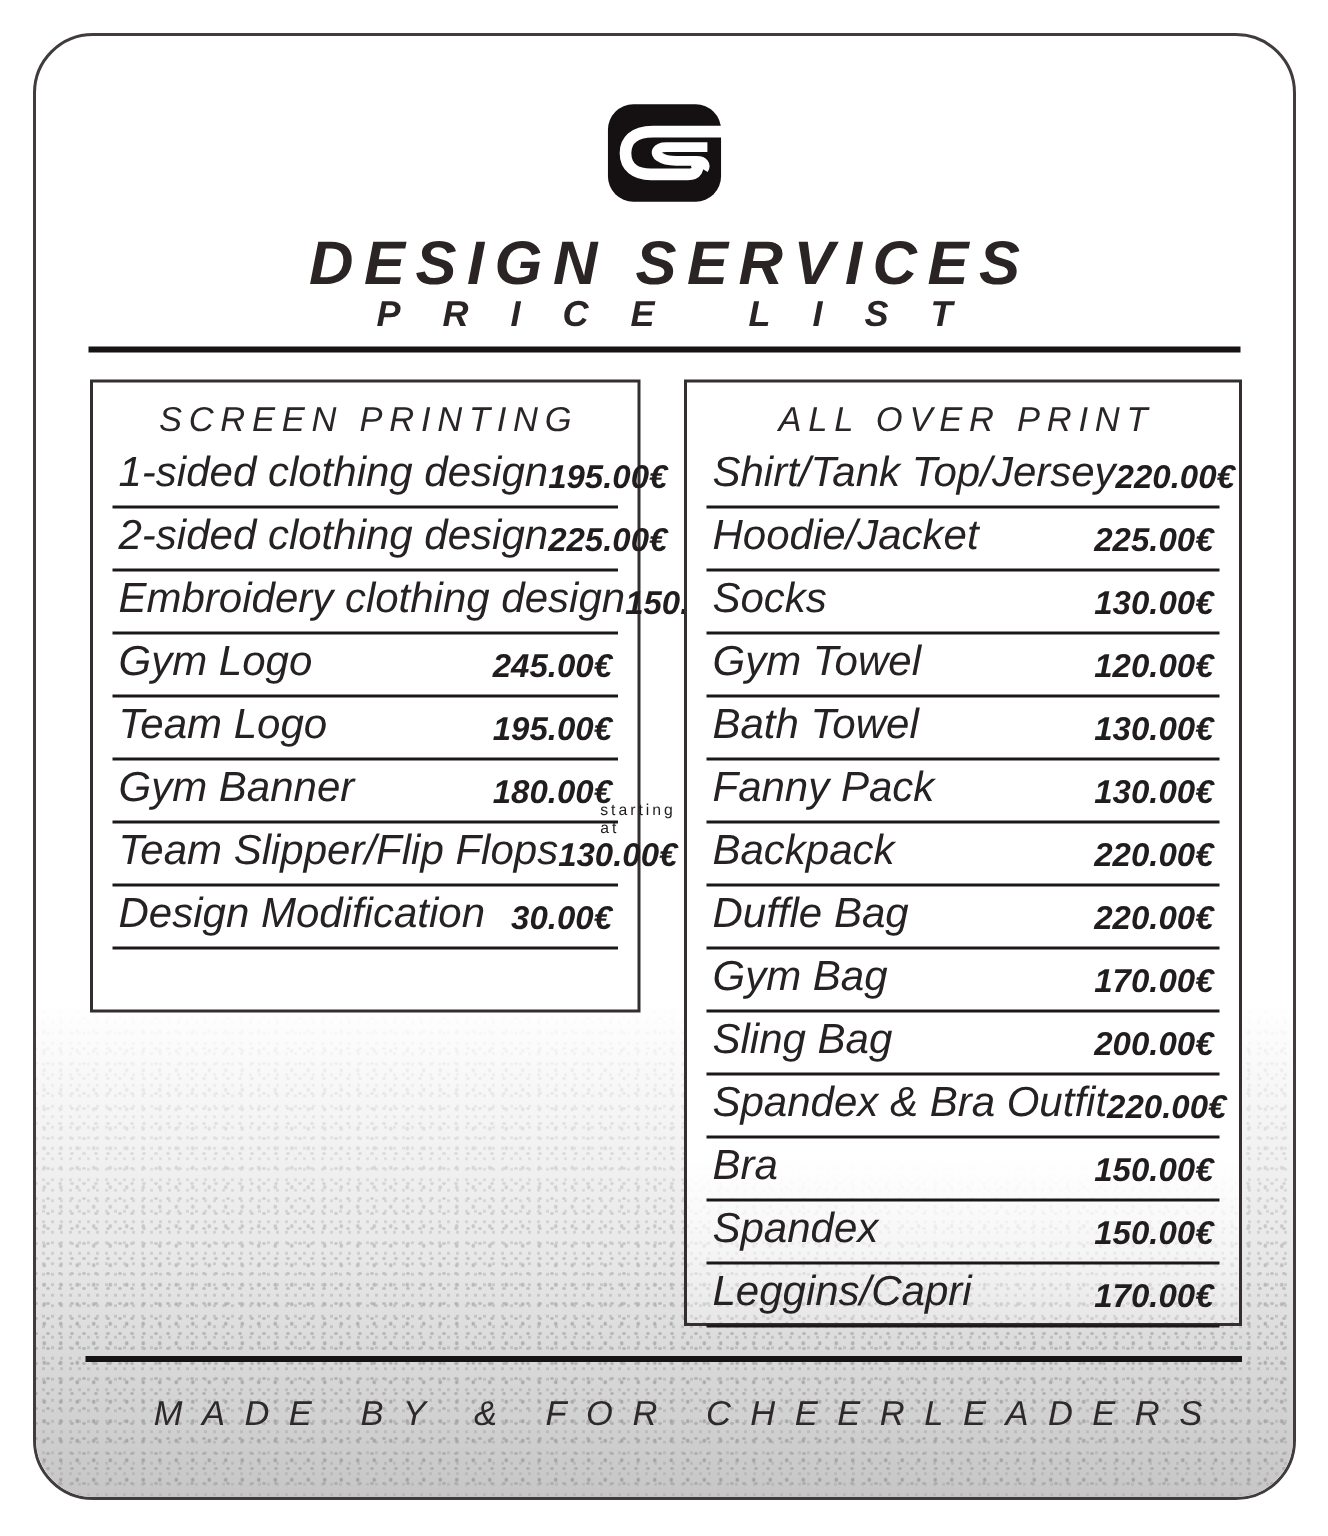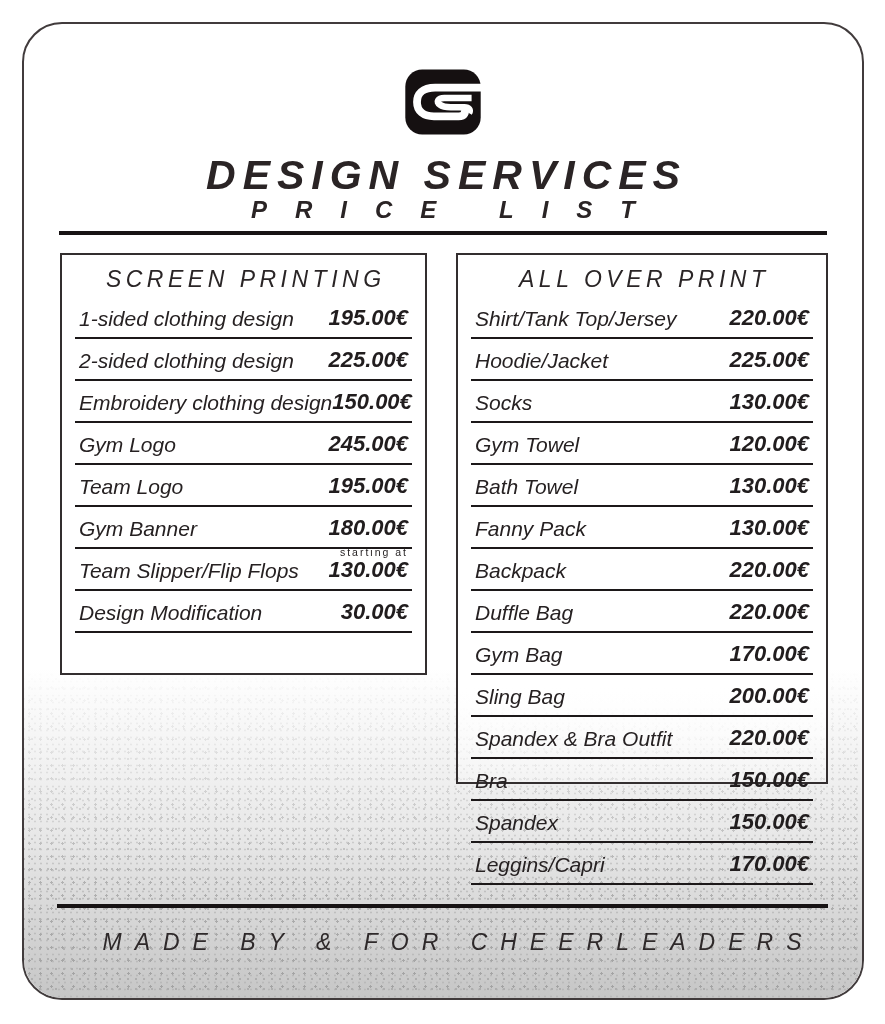--- a/index.html
+++ b/index.html
@@ -29,29 +29,29 @@
   .title { top:128px; width:100%; text-align:center; font-style:italic; font-weight:bold;
            font-size:41px; letter-spacing:7px; padding-left:7px; color:#2a2425; }
   .subtitle { top:172px; width:100%; text-align:center; font-style:italic; font-weight:bold;
               font-size:24px; letter-spacing:28px; padding-left:28px; color:#2a2425; }
   .top-rule { top:207px; left:35px; width:768px; height:4px; background:#171314; }
 
   
   .pricebox { border:2px solid #332e2f; top:229px;
               background:linear-gradient(180deg, #fff 0%, #fff 82%, rgba(255,255,255,0.25) 100%); }
   .pricebox.left  { left:36px;  width:367px; height:422px; }
-  .pricebox.right { left:432px; width:372px; height:531px; }
+  .pricebox.right { left:432px; width:372px; height:631px; }
 
   .box-heading { height:42px; padding-top:11px; text-align:center; font-style:italic;
                  font-size:23px; letter-spacing:4.5px; padding-left:4.5px; color:#2a2526; }
 
   .row { height:42px; margin:0 13px; border-bottom:2px solid #1c1819;
          display:flex; justify-content:space-between; align-items:flex-end;
          padding:0 4px 6px 4px; }
-  .item  { font-style:italic; font-size:21px; color:#262122; white-space:nowrap; }
+  .item  { font-style:italic; font-size:28px; color:#262122; white-space:nowrap; }
   .price-wrap { display:flex; flex-direction:column; align-items:flex-end; }
   .note  { font-weight:normal; font-size:10.5px; letter-spacing:2px; color:#211d1e; margin-bottom:-1px;margin-left:28px; }
   .price { font-style:italic; font-weight:bold; font-size:22px; color:#211d1e; white-space:nowrap; }
 
   
   .footer-rule { top:880px; left:33px; width:771px; height:4px; background:#171314; }
   .footer-text { top:905px; width:100%; text-align:center; font-style:italic;
                  font-size:23px; letter-spacing:13px; padding-left:31px; color:#2e292a; }
 </style>
 </head>

